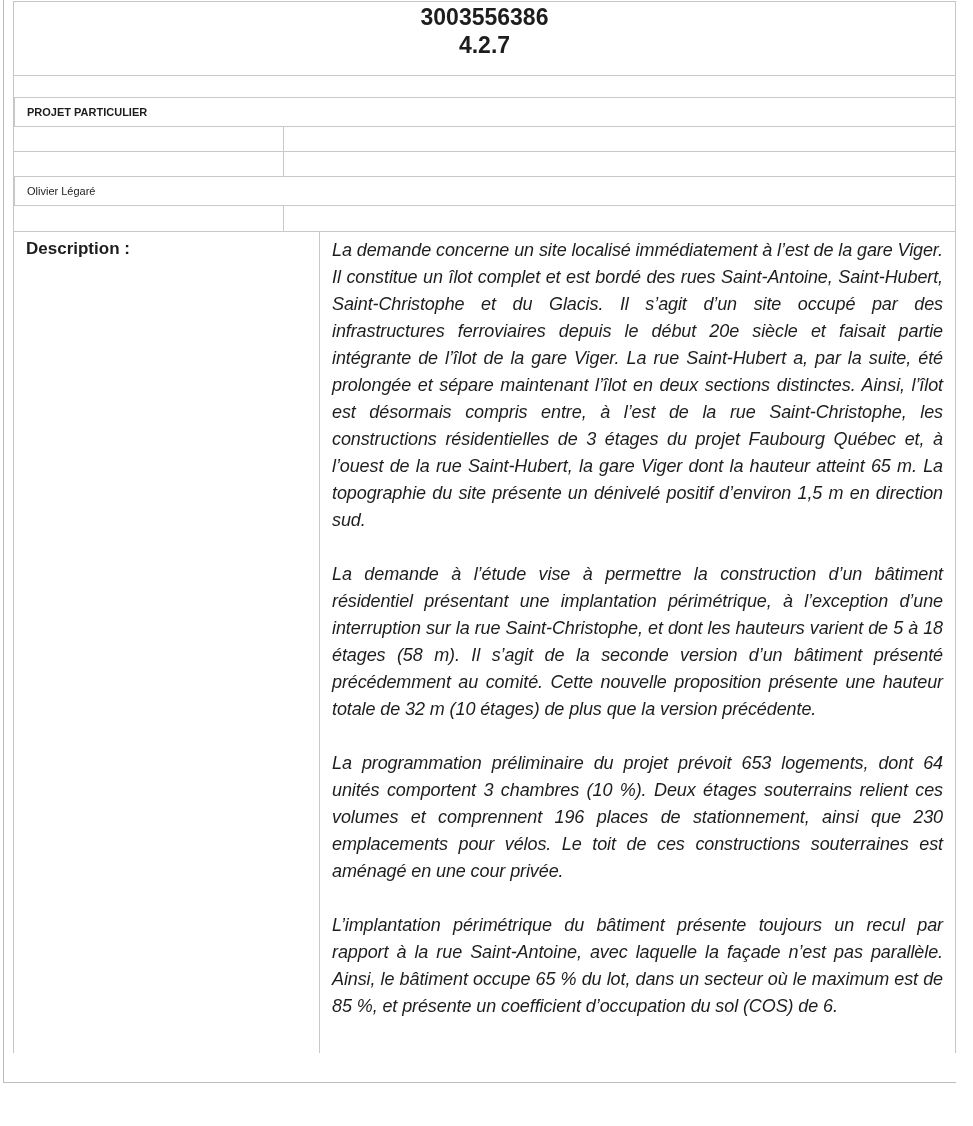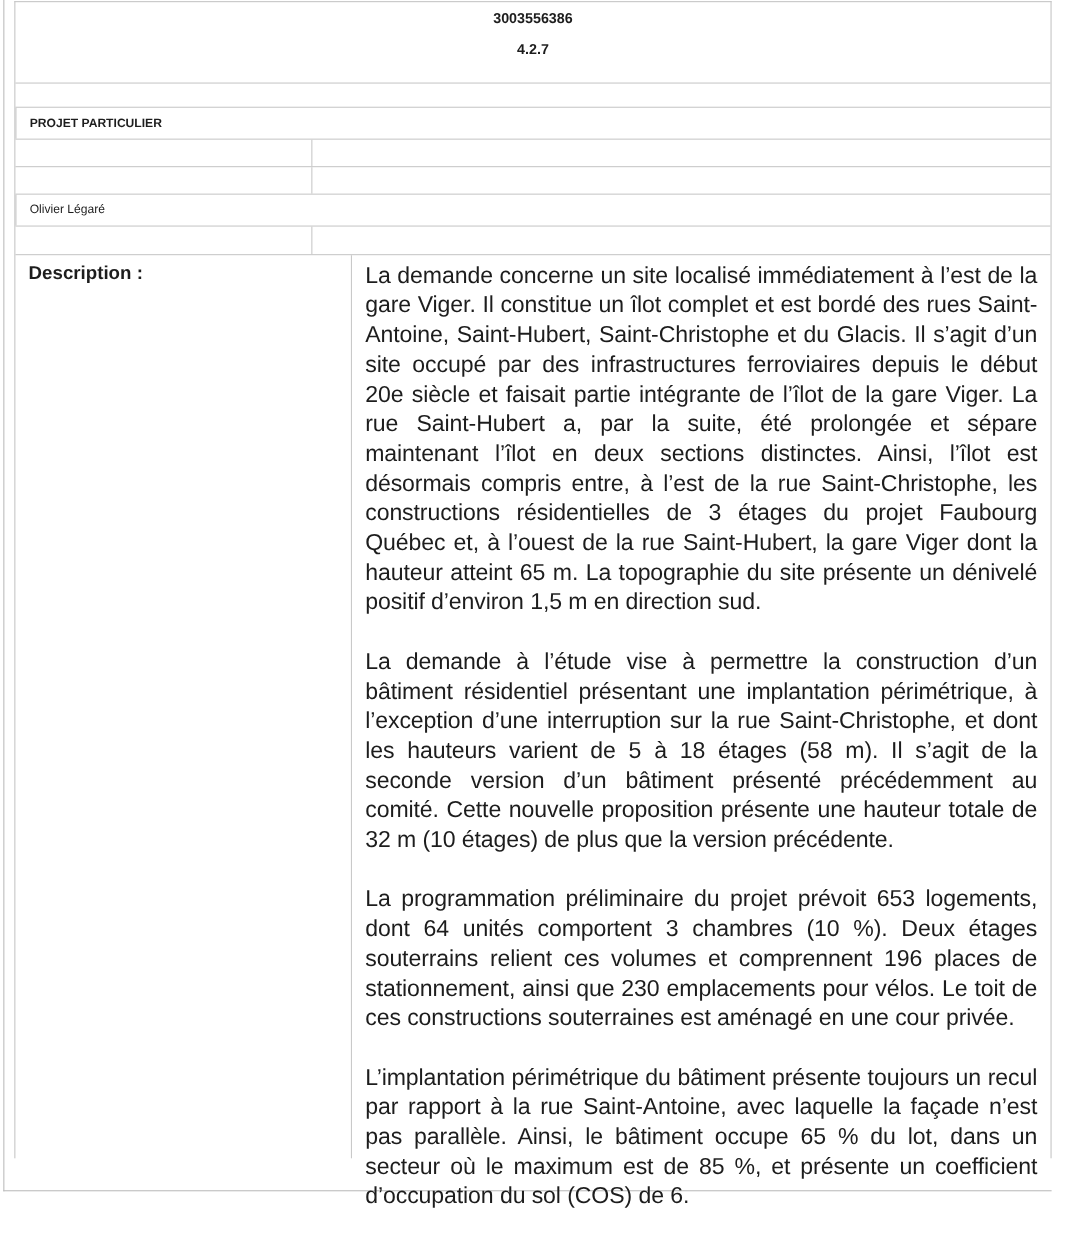--- a/index.html
+++ b/index.html
@@ -46,21 +46,21 @@
   .row.last { border-bottom: none; }
 
   .row-header {
     height: 74px;
     flex-direction: column;
     justify-content: flex-start;
     align-items: stretch;
     padding-top: 1px;
     text-align: center;
     font-weight: 700;
-    font-size: 13px;
+    font-size: 23px;
     line-height: 28px;
   }
 
   .h-spacer-a { height: 22px; }
   .h-field   { height: 29px; }
   .h-spacer-b { height: 25px; }
   .h-spacer-c { height: 26px; }
 
   .label-cell {
     width: 269px;
@@ -90,21 +90,22 @@
     align-items: stretch;
     gap: 36px;
   }
   .row-description .label-cell {
     align-items: flex-start;
     padding-top: 7px;
   }
   .row-description .value-cell {
     display: block;
     padding-top: 5px;
-    font-size: 21px;
+    font-size: 18px;
+    font-style: italic;
   }
   .desc-paragraph {
     text-align: justify;
     line-height: 27px;
     margin-bottom: 27px;
     letter-spacing: -0.1px;
   }
   .desc-paragraph:last-child { margin-bottom: 0; }
 </style>
 </head>

